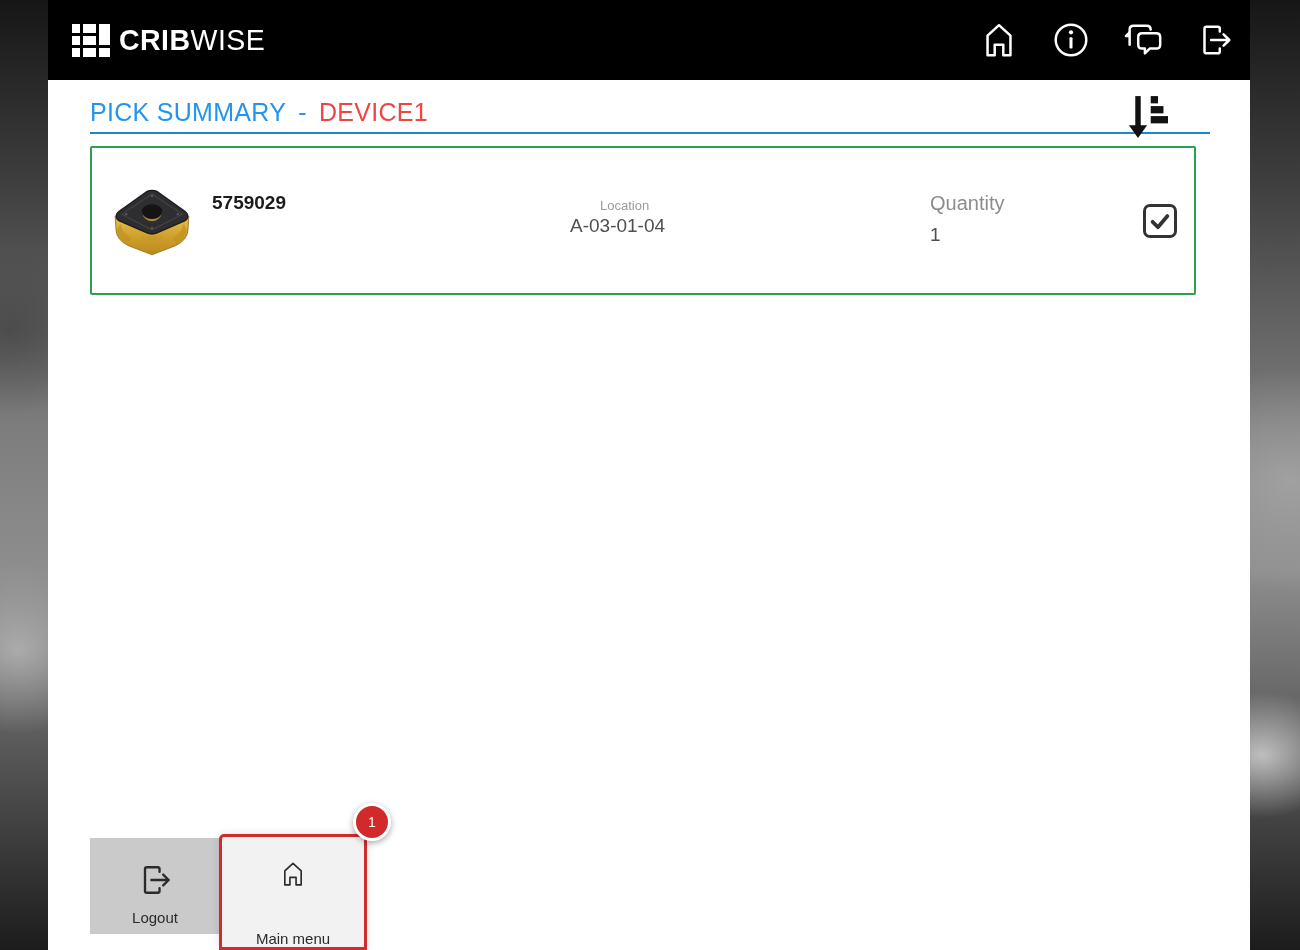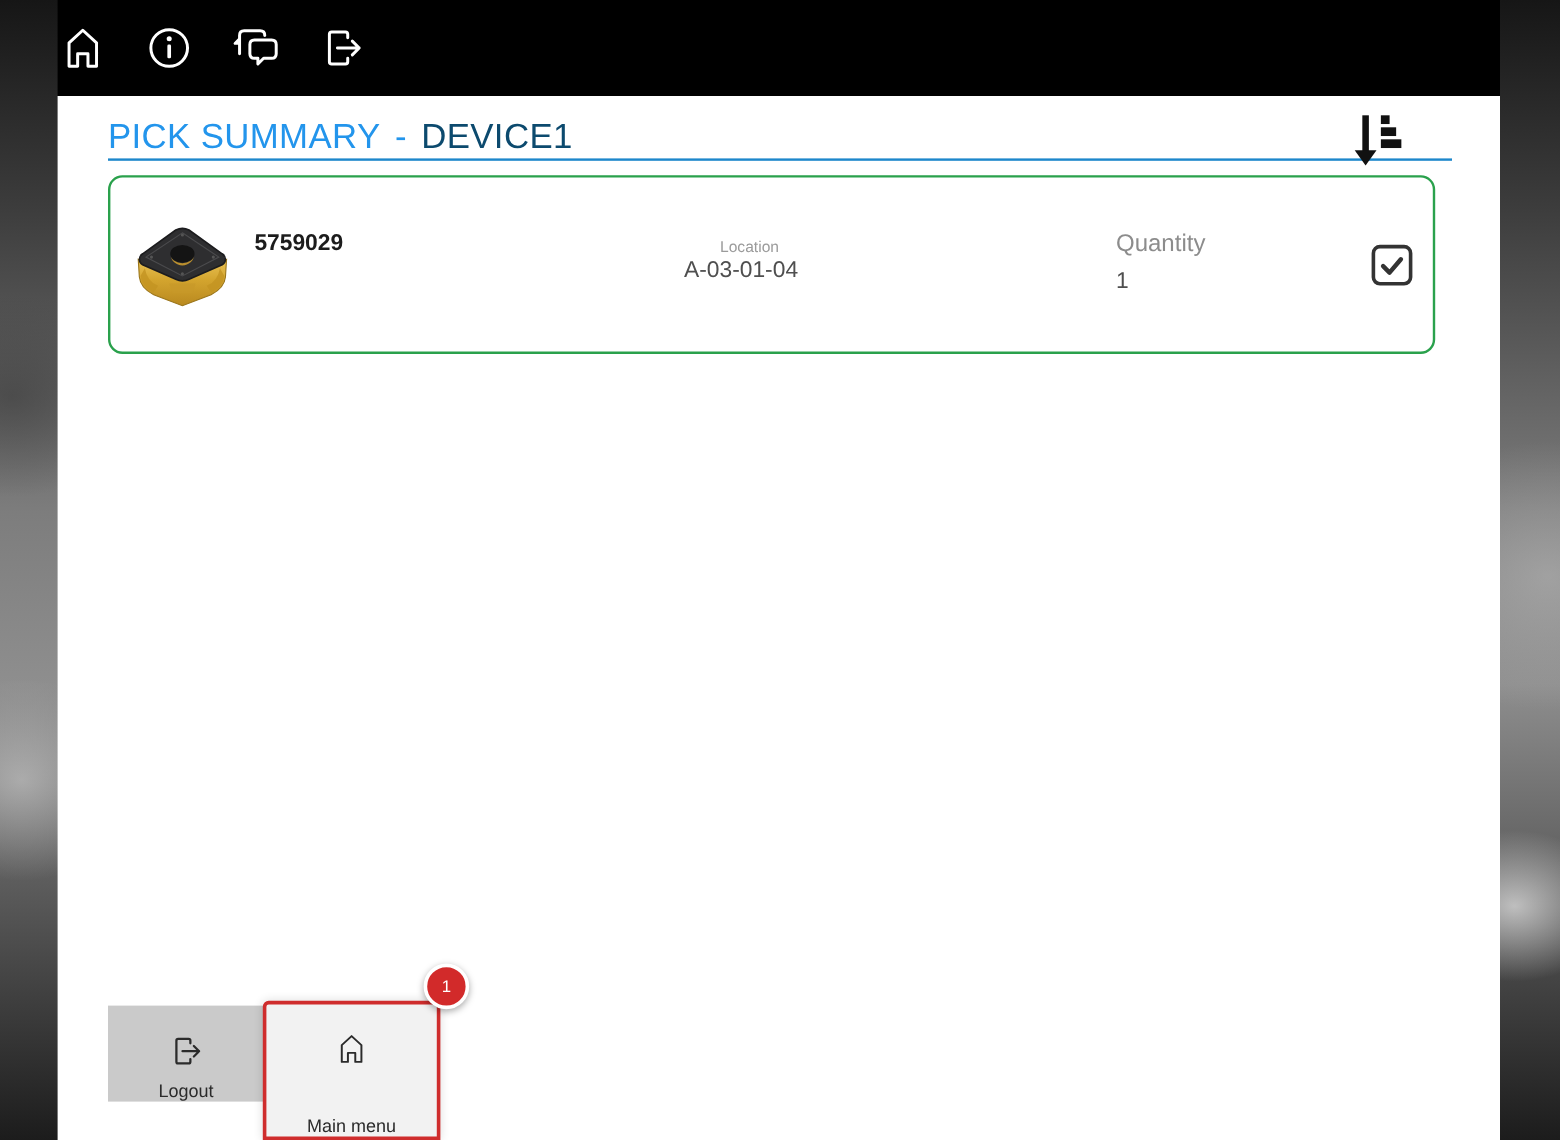--- a/index.html
+++ b/index.html
@@ -29,48 +29,48 @@
   .logo-bold { font-weight: 900; }
   .logo-light { font-weight: 300; }
   .hicons { display: flex; align-items: center; gap: 30px; margin-right: 14px; }
   .hicon { width: 42px; height: 42px; display: block; cursor: pointer; }
 
   
   .content { position: absolute; left: 0; top: 80px; width: 100%; height: 870px; background: #fff; }
 
   .page-title {
     position: absolute; left: 42px; top: 18px; display: flex; align-items: baseline; gap: 12px;
-    font-size: 29px; letter-spacing: .3px;
+    font-size: 25px; letter-spacing: .3px;
   }
   .t-main { color: #2395ec; }
   .t-sep  { color: #2395ec; }
-  .t-dev  { color: #0c4a6e; }
+  .t-dev  { color: #ef4444; }
   .title-rule { position: absolute; left: 42px; top: 52px; width: 1120px; height: 2px; background: #1d87cb; }
   .sort-icon { position: absolute; left: 1080px; top: 13px; width: 40px; height: 48px; cursor: pointer; }
 
   
   .card {
     position: absolute; left: 42px; top: 66px; width: 1106px; height: 149px;
-    border: 2px solid #2aa14c; border-radius: 12px; background: #fff;
+    border: 2px solid #2aa14c; border-radius: 2px; background: #fff;
   }
   .item-img { position: absolute; left: 14px; top: 30px; width: 92px; height: 90px; }
   .item-number { position: absolute; left: 120px; top: 44px; font-size: 19px; font-weight: bold; color: #1c1c1c; }
   .item-desc   { position: absolute; left: 120px; top: 76px; font-size: 19px; color: #4f4f4f; }
   .loc-label { position: absolute; left: 478px; top: 50px; font-size: 13px; color: #9b9b9b; margin-left: 30px; }
   .loc-value { position: absolute; left: 478px; top: 67px; font-size: 19px; color: #4f4f4f; }
   .qty-label { position: absolute; left: 838px; top: 44px; font-size: 20px; color: #8c8c8c; }
   .qty-value { position: absolute; left: 838px; top: 76px; font-size: 19px; color: #4f4f4f; }
   .checkbox {
     position: absolute; left: 1051px; top: 56px; width: 34px; height: 34px;
     border: 3.5px solid #333; border-radius: 7px; cursor: pointer; display: flex; align-items: center; justify-content: center;
   }
 
   
   .btn { position: absolute; display: flex; flex-direction: column; align-items: center; cursor: pointer; }
-  .btn-logout { left: 42px; top: 758px; width: 130px; height: 80px; background: #cacaca; padding-top: 22px; }
+  .btn-logout { left: 42px; top: 758px; width: 130px; height: 96px; background: #cacaca; padding-top: 22px; }
   .btn-mainmenu {
     left: 171px; top: 754px; width: 148px; height: 116px; background: #f2f2f2;
     border: 3px solid #cf2d2d; border-radius: 5px 5px 0 0; padding-top: 22px;
     box-shadow: 0 0 8px rgba(0,0,0,.12);
     gap: 32px;
   }
   .btn-label { font-size: 15px; color: #2b2b2b; margin-top: 9px; }
   .badge {
     position: absolute; left: 305px; top: 723px; width: 38px; height: 38px;
     background: #d22a2a; border: 3px solid #fff; border-radius: 50%;
@@ -80,20 +80,36 @@
   }
 </style>
 </head>
 <body>
 
 <div class="backdrop"></div>
 
 <div class="frame">
 
   <div class="header">
+    <div class="logo">
+      <svg width="38" height="38" viewBox="0 0 38 38">
+        <rect x="0" y="3" width="8" height="9" fill="#fff"></rect>
+        <rect x="0" y="15" width="8" height="9" fill="#fff"></rect>
+        <rect x="0" y="27" width="8" height="9" fill="#fff"></rect>
+        <rect x="11" y="3" width="13" height="9" fill="#fff"></rect>
+        <rect x="11" y="15" width="13" height="9" fill="#fff"></rect>
+        <rect x="11" y="27" width="13" height="9" fill="#fff"></rect>
+        <rect x="27" y="3" width="11" height="21" fill="#fff"></rect>
+        <rect x="27" y="27" width="11" height="9" fill="#fff"></rect>
+      </svg>
+      <div class="logo-text">
+        <span class="logo-bold">CRIB</span>
+        <span class="logo-light">WISE</span>
+      </div>
+    </div>
 
     <div class="hicons">
       <svg class="hicon" viewBox="0 0 44 44">
         <path d="M10 38 V17.5 L22 6.5 L34 17.5 V38 H26.5 V27 H17.5 V38 Z" fill="none" stroke="#fff" stroke-width="2.6" stroke-linejoin="round"></path>
       </svg>
       <svg class="hicon" viewBox="0 0 44 44">
         <circle cx="22" cy="22" r="16" fill="none" stroke="#fff" stroke-width="2.6"></circle>
         <circle cx="22" cy="14" r="2.2" fill="#fff"></circle>
         <rect x="20.4" y="19" width="3.2" height="12" rx="1.2" fill="#fff"></rect>
       </svg>

